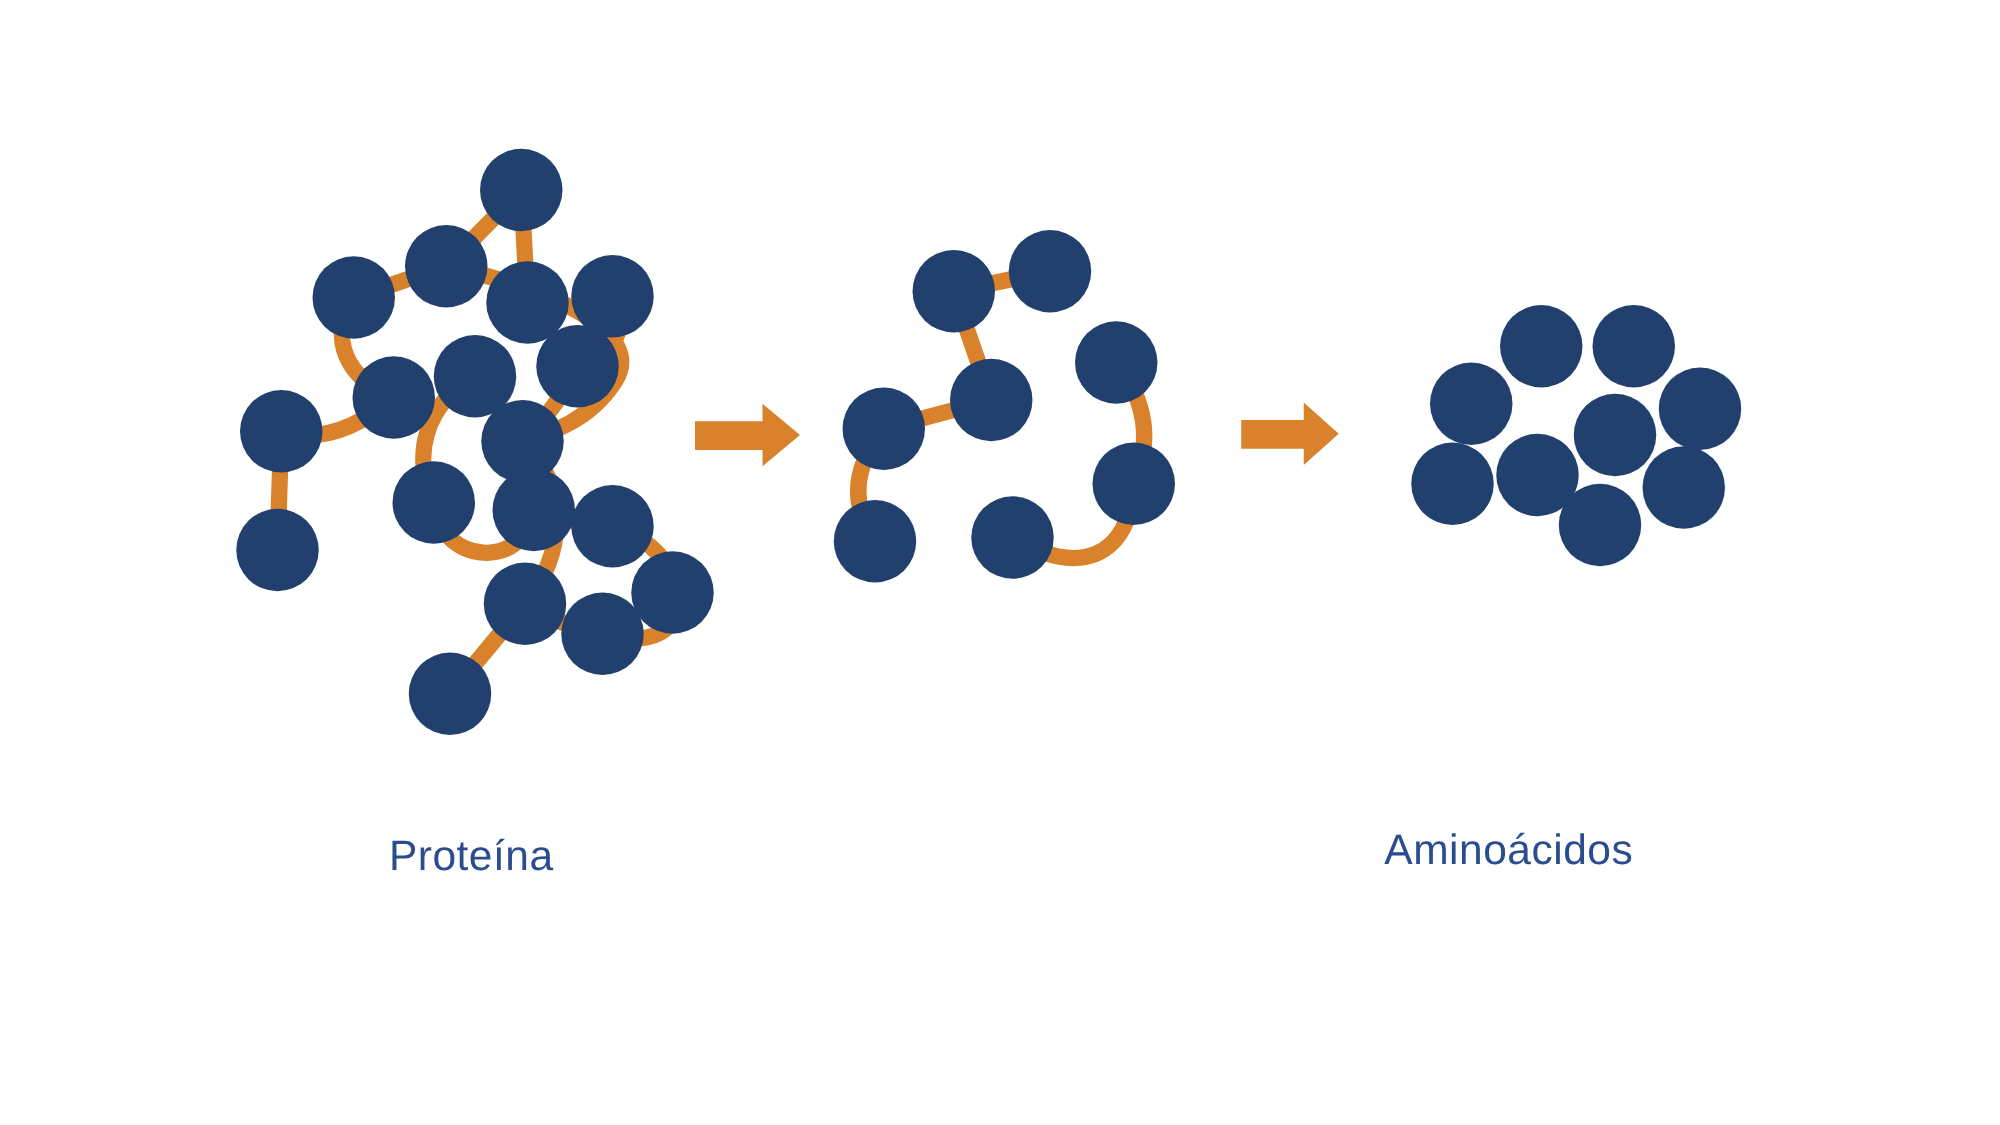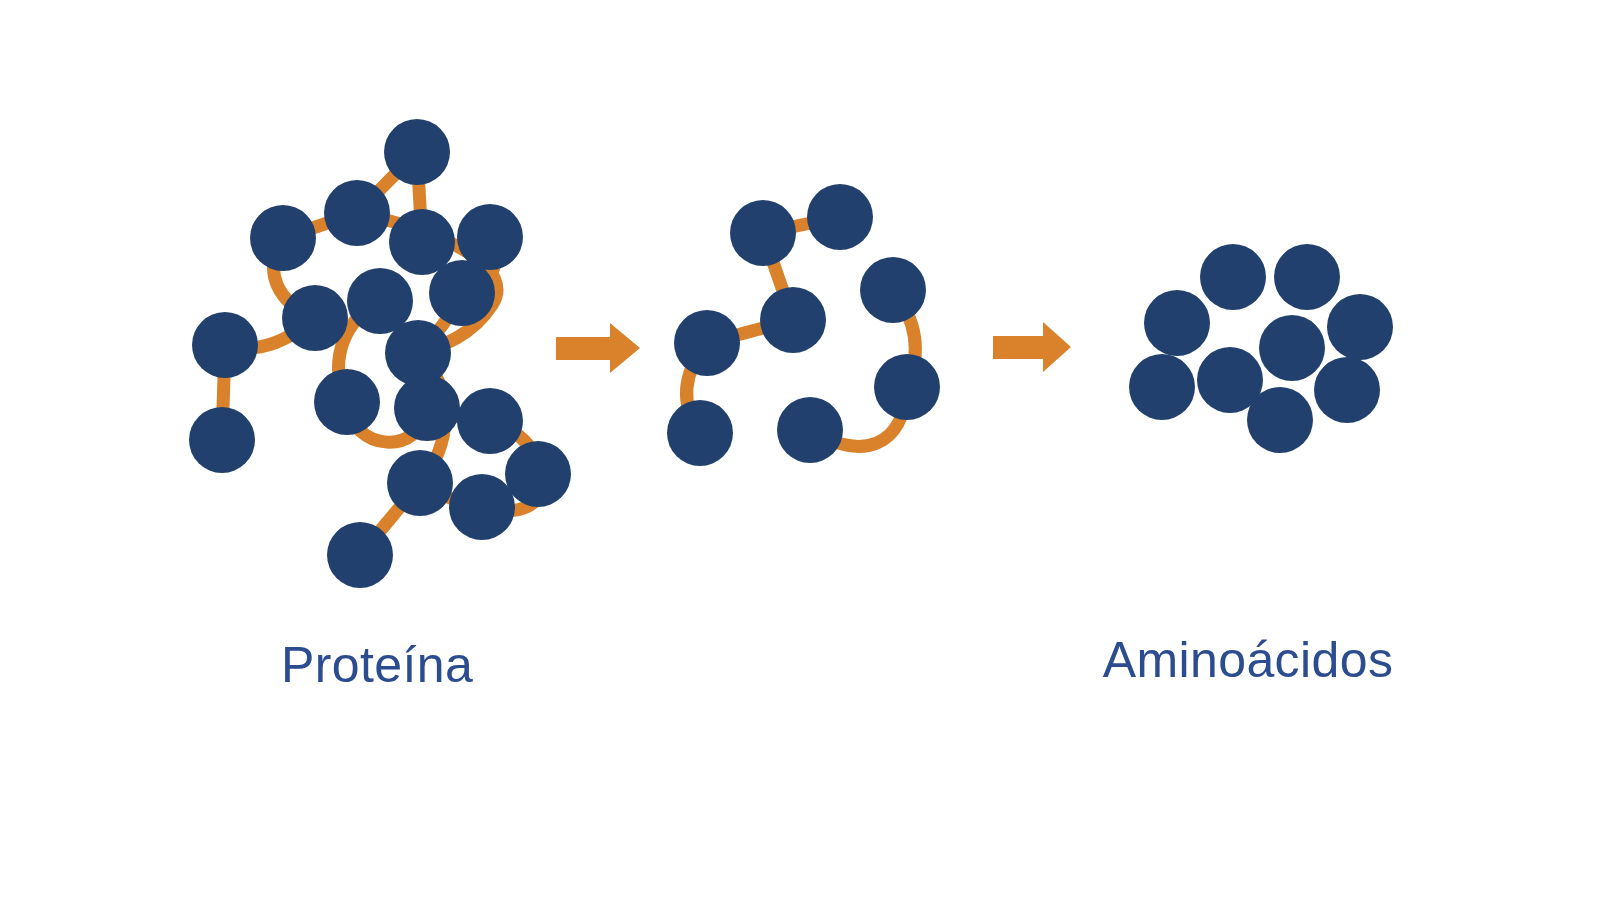--- a/index.html
+++ b/index.html
@@ -14,28 +14,29 @@
   }
   #diagram-svg {
     position: absolute;
     left: 0; top: 0;
     width: 1600px;
     height: 900px;
   }
   .stage-label {
     position: absolute;
     transform: translateX(-50%);
-    font-size: 50px;
+    font-size: 34px;
     font-weight: 500;
     letter-spacing: 0.4px;
     white-space: nowrap;
+    margin-top: 30px;
   }
   #label-protein  { left: 377px;  top: 636px; }
   #label-peptides { left: 807px;  top: 636px; }
-  #label-amino    { left: 1248px; top: 631px; }
+  #label-amino    { left: 1207px; top: 631px; }
 </style>
 </head>
 <body style="background: rgb(255, 255, 255);">
 
 <div class="canvas">
 
   <svg id="diagram-svg" viewBox="0 0 1600 900" xmlns="http://www.w3.org/2000/svg">
     <g id="g-protein">
         <path d="M417,152 L357,213" fill="none" stroke="#D9822B" stroke-width="13" stroke-linecap="round"></path>
         <path d="M417,152 L422,242" fill="none" stroke="#D9822B" stroke-width="13" stroke-linecap="round"></path>

